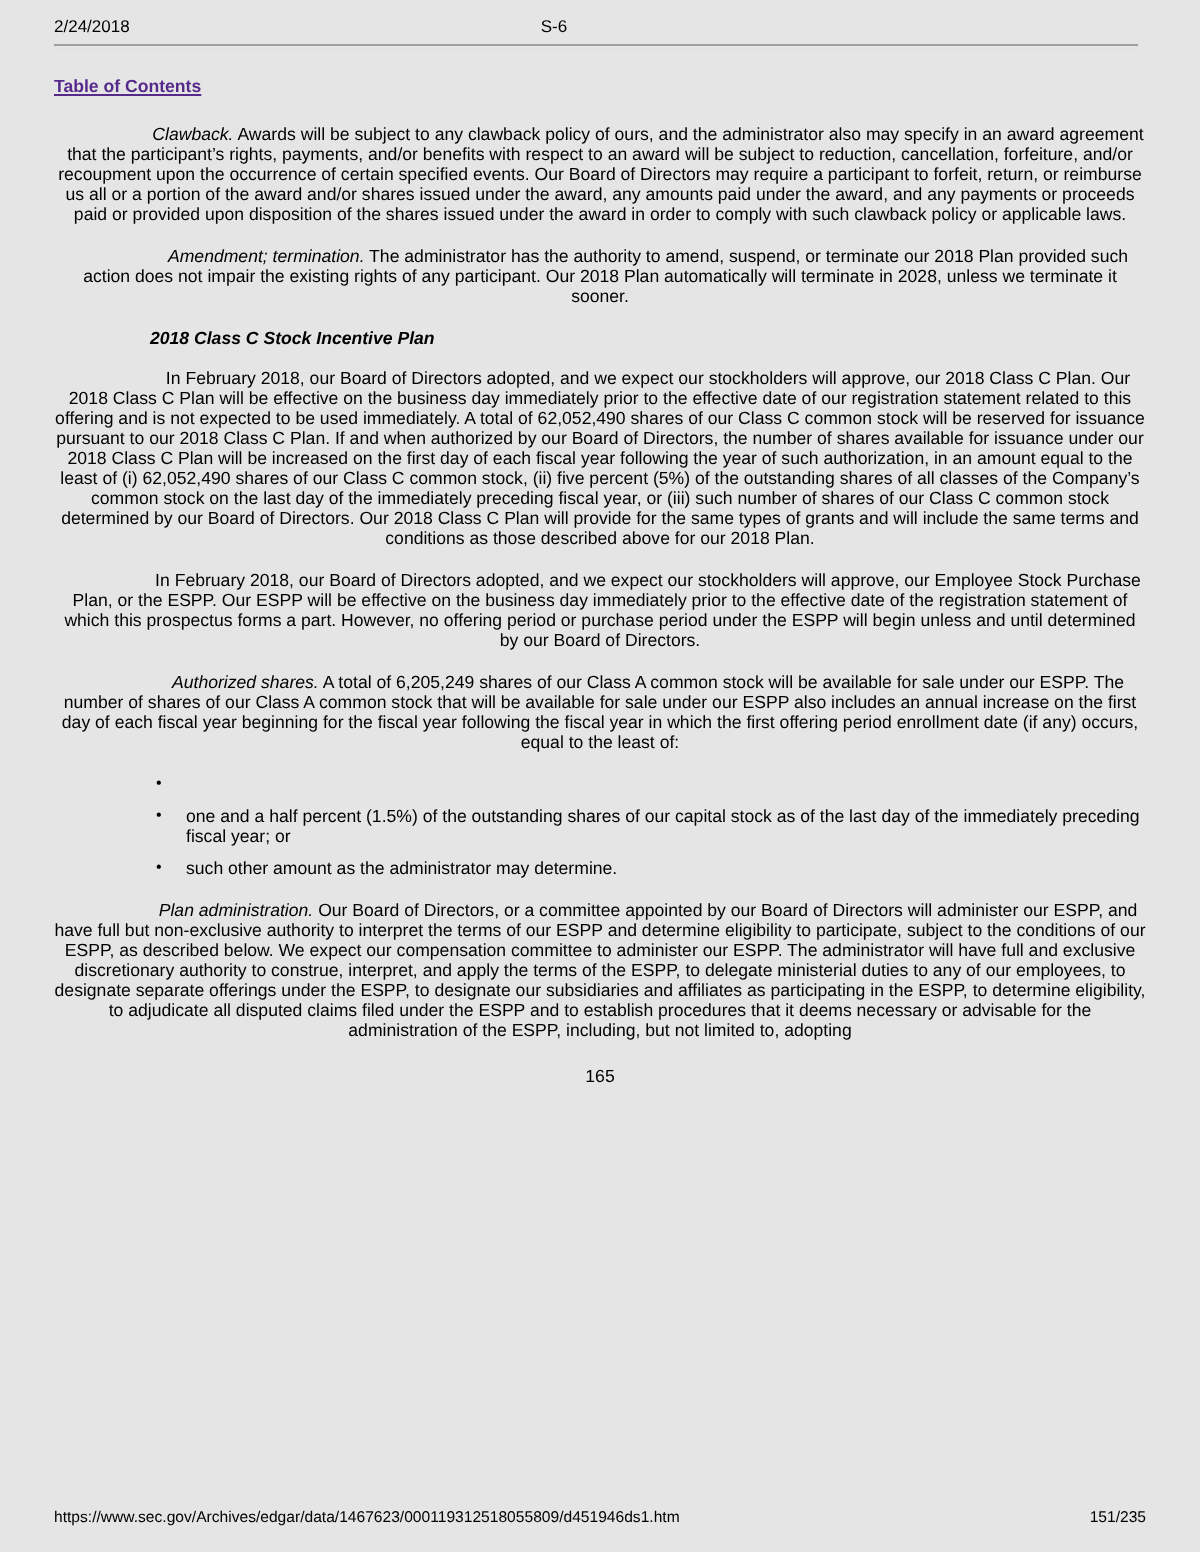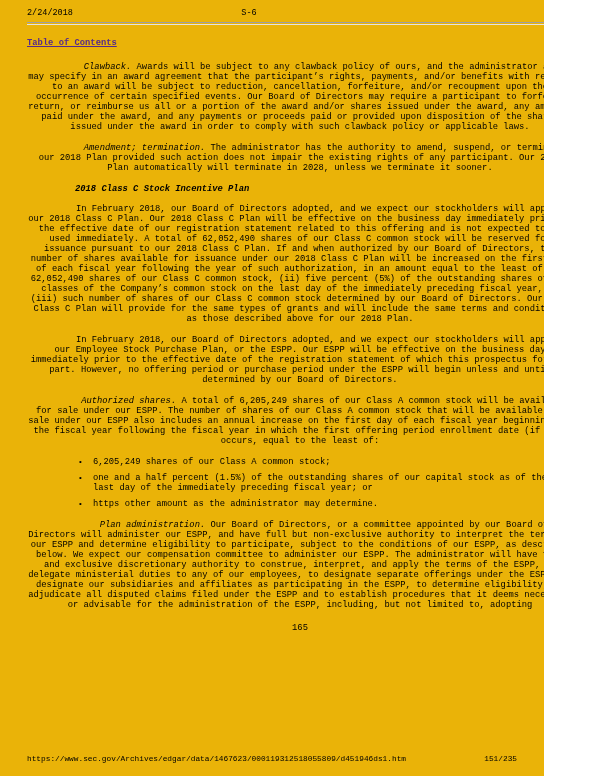--- a/index.html
+++ b/index.html
@@ -1,21 +1,21 @@
 <!DOCTYPE html>
 <html><head>
 <meta charset="utf-8">
 <style>
   html, body { margin: 0; padding: 0; background: #ffffff; }
   .page {
     position: relative;
-    width: 544px;
+    width: 600px;
     height: 776px;
-    background: #eab308;
-    font-family: Liberation Mono, monospace;
+    background: #e5e5e5;
+    font-family: Liberation Sans, sans-serif;
     color: #000000;
     overflow: hidden;
   }
   .print-header {
     position: absolute;
     top: 8px;
     left: 27px;
     right: 27px;
     height: 12px;
     font-size: 8.5px;
@@ -107,29 +107,28 @@
     <p class="body-para">In February 2018, our Board of Directors adopted, and we expect our stockholders will approve, our 2018 Class C Plan. Our 2018 Class C Plan will be effective on the business day immediately prior to the effective date of our registration statement related to this offering and is not expected to be used immediately. A total of 62,052,490 shares of our Class C common stock will be reserved for issuance pursuant to our 2018 Class C Plan. If and when authorized by our Board of Directors, the number of shares available for issuance under our 2018 Class C Plan will be increased on the first day of each fiscal year following the year of such authorization, in an amount equal to the least of (i) 62,052,490 shares of our Class C common stock, (ii) five percent (5%) of the outstanding shares of all classes of the Company’s common stock on the last day of the immediately preceding fiscal year, or (iii) such number of shares of our Class C common stock determined by our Board of Directors. Our 2018 Class C Plan will provide for the same types of grants and will include the same terms and conditions as those described above for our 2018 Plan.</p>
 
 
     <p class="body-para">In February 2018, our Board of Directors adopted, and we expect our stockholders will approve, our Employee Stock Purchase Plan, or the ESPP. Our ESPP will be effective on the business day immediately prior to the effective date of the registration statement of which this prospectus forms a part. However, no offering period or purchase period under the ESPP will begin unless and until determined by our Board of Directors.</p>
 
     <p class="body-para"><span class="para-lead">Authorized shares.</span><span> A total of 6,205,249 shares of our Class A common stock will be available for sale under our ESPP. The number of shares of our Class A common stock that will be available for sale under our ESPP also includes an annual increase on the first day of each fiscal year beginning for the fiscal year following the fiscal year in which the first offering period enrollment date (if any) occurs, equal to the least of:</span></p>
 
     <div class="bullet-list">
       <div class="bullet-item">
         <span class="bullet-dot">•</span>
-        <span class="bullet-text">6,205,249 shares of our Class A common stock;</span>
       </div>
       <div class="bullet-item">
         <span class="bullet-dot">•</span>
         <span class="bullet-text">one and a half percent (1.5%) of the outstanding shares of our capital stock as of the last day of the immediately preceding fiscal year; or</span>
       </div>
       <div class="bullet-item">
         <span class="bullet-dot">•</span>
-        <span class="bullet-text">https other amount as the administrator may determine.</span>
+        <span class="bullet-text">such other amount as the administrator may determine.</span>
       </div>
     </div>
 
     <p class="body-para"><span class="para-lead">Plan administration.</span><span> Our Board of Directors, or a committee appointed by our Board of Directors will administer our ESPP, and have full but non-exclusive authority to interpret the terms of our ESPP and determine eligibility to participate, subject to the conditions of our ESPP, as described below. We expect our compensation committee to administer our ESPP. The administrator will have full and exclusive discretionary authority to construe, interpret, and apply the terms of the ESPP, to delegate ministerial duties to any of our employees, to designate separate offerings under the ESPP, to designate our subsidiaries and affiliates as participating in the ESPP, to determine eligibility, to adjudicate all disputed claims filed under the ESPP and to establish procedures that it deems necessary or advisable for the administration of the ESPP, including, but not limited to, adopting</span></p>
 
     <div class="page-number">165</div>
 
   </div>
 
   <div class="print-footer">

